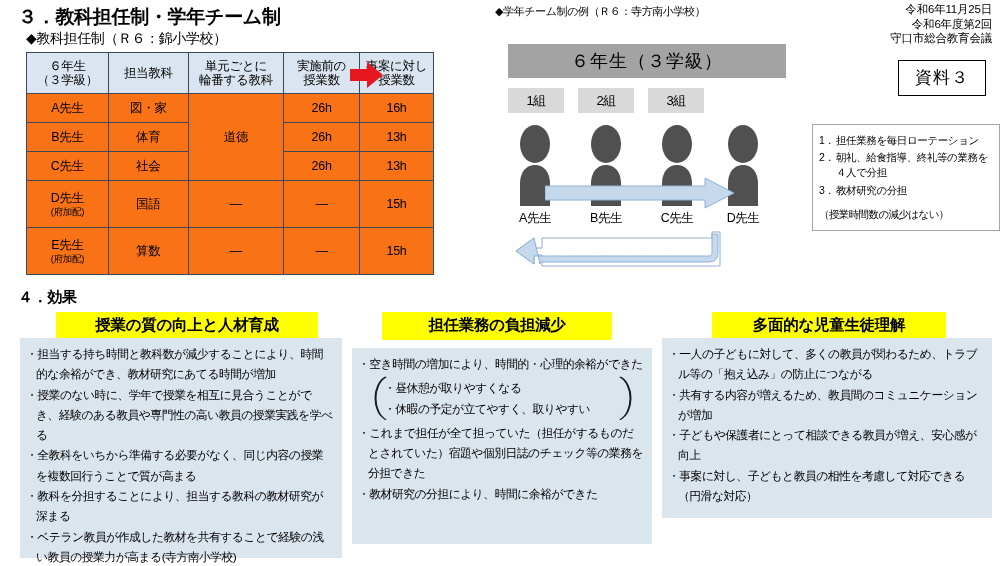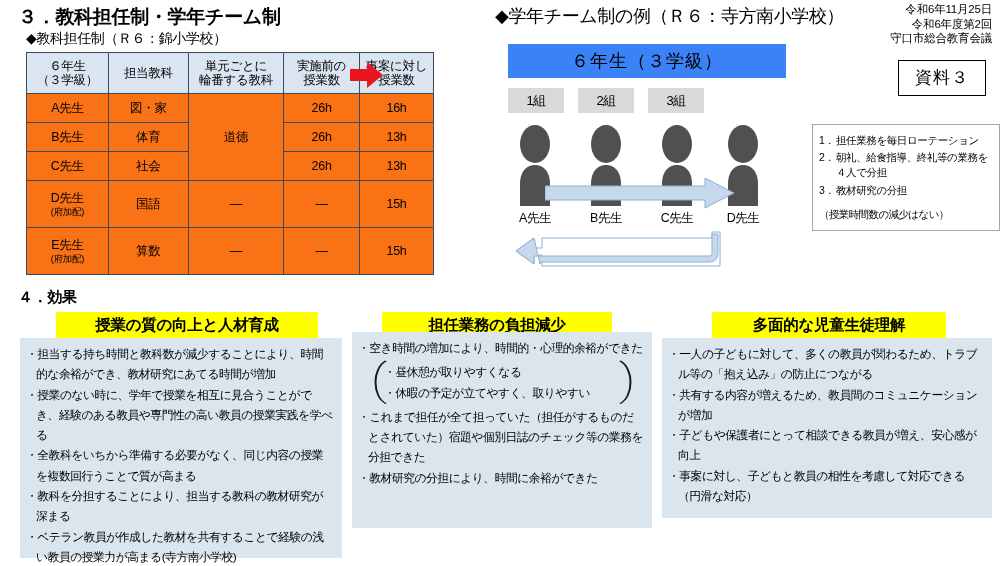--- a/index.html
+++ b/index.html
@@ -101,30 +101,30 @@
     width: 0; height: 0;
     pointer-events: none;
   }
   .red-arrow svg { display: block; }
 
   
   .sub-head-mid {
     position: absolute;
     left: 495px;
     top: 4px;
-    font-size: 18px;
+    font-size: 11px;
     letter-spacing: -0.4px;
   }
   .grade-banner {
     position: absolute;
     left: 508px;
     top: 44px;
     width: 278px;
     height: 34px;
-    background: #3b82f6;
+    background: #a3a3a3;
     text-align: center;
     line-height: 34px;
     font-size: 18px;
     letter-spacing: 1px;
   }
   .class-chip {
     position: absolute;
     top: 88px;
     width: 56px;
     height: 25px;
@@ -237,21 +237,21 @@
     margin: 0 0 0 0;
     text-indent: -0.85em;
     padding-left: 0.85em;
   }
 
   
   .head-a { left: 56px;  top: 312px; width: 262px; }
   .body-a { left: 20px;  top: 338px; width: 322px; height: 220px; }
 
   .head-b { left: 382px; top: 312px; width: 230px; }
-  .body-b { left: 352px; top: 332px; width: 300px; height: 196px; }
+  .body-b { left: 352px; top: 348px; width: 300px; height: 196px; }
 
   .head-c { left: 712px; top: 312px; width: 234px; }
   .body-c { left: 662px; top: 338px; width: 330px; height: 180px; }
 
   
   .bracket-group {
     position: relative;
     margin: 2px 0 2px 0;
     padding: 2px 26px 2px 26px;
   }

